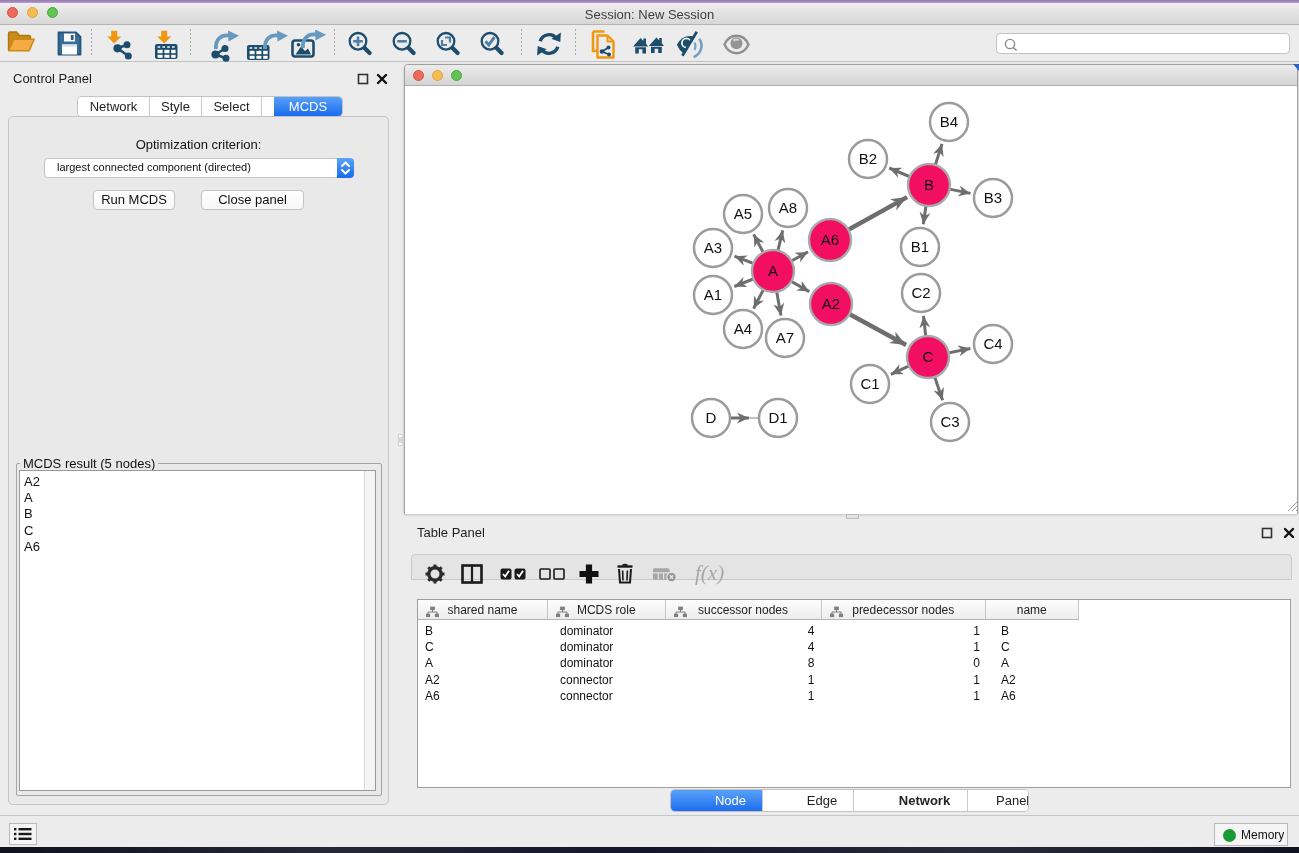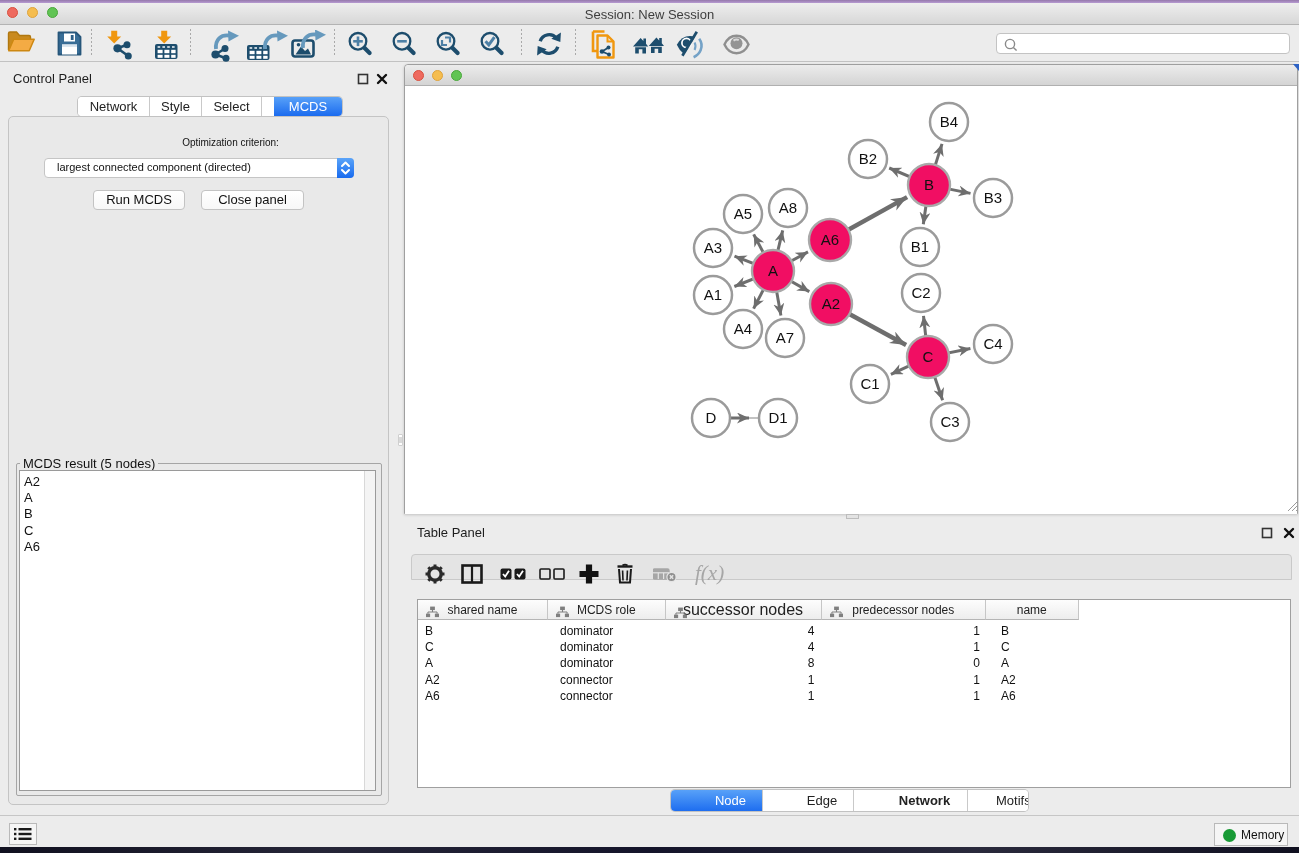--- a/index.html
+++ b/index.html
@@ -31,21 +31,21 @@
 
 
 #cp-title { top:71px; left:13px; font-size:13px; color:#1d1d1d; }
 #cp-panel { top:116px; left:8px; width:381px; height:689px; background:#e9e9e9; border:1px solid #c4c4c4; border-radius:5px; }
 #cp-tabs { top:97px; left:78px; }
 .seg { display:flex; height:19px; border-radius:4px; box-shadow:0 0 0 1px #c2c2c2; background:#fff; overflow:hidden; }
 .seg span { display:block; font-size:13px; color:#222; text-align:center; line-height:19px; border-right:1px solid #c9c9c9; background:#fff; }
 .seg span:last-child { border-right:none; }
 .seg span.sel { background:linear-gradient(180deg,#58a1f8,#1b6bef); color:#fff; }
 .seg.big { height:21px; } .seg.big span { height:22px; line-height:21px;padding-left:28px; }
-#opt-label { top:137px; left:8px; width:381px; text-align:center; font-size:10px; color:#111;margin-left:32px; }
+#opt-label { top:137px; left:8px; width:381px; text-align:center; font-size:13px; color:#111; }
 #dropdown { top:158px; left:44px; width:310px; height:20px; background:#fff; border:1px solid #c5c5c5; border-radius:4px; }
 #dropdown .txt { position:absolute; left:12px; top:2px; font-size:11px; color:#111; }
 #dropdown .step { position:absolute; right:-1px; top:-1px; width:17px; height:20px; border-radius:0 4px 4px 0; background:linear-gradient(180deg,#5ba4f9,#176aef); }
 .btn { position:absolute; height:20px; background:linear-gradient(180deg,#ffffff,#f7f7f7); border:1px solid #c3c3c3; border-radius:4px; font-size:13px; color:#111; text-align:center; line-height:18px; }
 #fieldset { top:463px; left:16px; width:366px; height:333px; border:1px solid #a5a5a5; border-radius:2px; }
 #legend { top:456px; left:20px; background:#e9e9e9; padding:0 3px; font-size:13px; color:#111; }
 #listbox { top:470px; left:19px; width:357px; height:321px; background:#fff; border:1px solid #9a9a9a; font-size:13px; color:#111; }
 #listbox .items { position:absolute; top:3px; left:4px; line-height:16.2px; }
 #listbox .sbar { position:absolute; right:0; top:0; width:11px; height:100%; background:#f4f4f4; border-left:1px solid #d8d8d8; }
 
@@ -240,21 +240,21 @@
     </div>
   </div>
   <div class="abs" id="opt-label">Optimization criterion:</div>
   <div class="abs" id="dropdown">
     <div class="txt">largest connected component (directed)</div>
     <div class="step"><svg width="17" height="20" viewBox="0 0 17 20">
           <path d="M5,8 L8.5,4.5 L12,8" fill="none" stroke="#fff" stroke-width="2" stroke-linecap="round" stroke-linejoin="round"></path>
           <path d="M5,12 L8.5,15.5 L12,12" fill="none" stroke="#fff" stroke-width="2" stroke-linecap="round" stroke-linejoin="round"></path>
         </svg></div>
   </div>
-  <div class="btn" style="top:190px;left:93px;width:92px;">Run MCDS</div>
+  <div class="btn" style="top:190px;left:93px;width:82px;">Run MCDS</div>
   <div class="btn" style="top:190px;left:201px;width:103px;">Close panel</div>
   <div class="abs" id="fieldset"></div>
   <div class="abs" id="legend">MCDS result (5 nodes)</div>
   <div class="abs" id="listbox">
     <div class="items">A2<br>A<br>B<br>C<br>A6</div>
     <div class="sbar"></div>
   </div>
 
   <div class="abs" id="nw">
     <div id="nw-titlebar">
@@ -410,21 +410,21 @@
 </g>
           </svg></span>shared name</div>
       <div style="position:absolute;left:130px;top:0;width:117.5px;height:20px;background:linear-gradient(180deg,#fdfdfd,#ededed);border-right:1px solid #c6c6c6;border-bottom:1px solid #b5b5b5;text-align:center;font-size:12px;color:#222;line-height:20px;"><span style="position:absolute;left:8px;top:3px;"><svg width="13" height="12" viewBox="0 0 12 11" style="vertical-align:-1px;">
             <g fill="#7f7f7f" stroke="#7f7f7f">
 <rect x="3.8" y="0.5" width="4.4" height="3.2" stroke="none"></rect>
 <path d="M6,3.5 L6,5.5 M1.8,5.5 L10.2,5.5 M1.8,5.5 L1.8,7 M10.2,5.5 L10.2,7" fill="none" stroke-width="1"></path>
 <rect x="0" y="7" width="3.8" height="3.2" stroke="none"></rect>
               <rect x="8.2" y="7" width="3.8" height="3.2" stroke="none"></rect>
 </g>
           </svg></span>MCDS role</div>
-      <div style="position:absolute;left:247.5px;top:0;width:156.0px;height:20px;background:linear-gradient(180deg,#fdfdfd,#ededed);border-right:1px solid #c6c6c6;border-bottom:1px solid #b5b5b5;text-align:center;font-size:16px;color:#222;line-height:20px;"><span style="position:absolute;left:8px;top:3px;"><svg width="13" height="12" viewBox="0 0 12 11" style="vertical-align:-1px;">
+      <div style="position:absolute;left:247.5px;top:0;width:156.0px;height:20px;background:linear-gradient(180deg,#fdfdfd,#ededed);border-right:1px solid #c6c6c6;border-bottom:1px solid #b5b5b5;text-align:center;font-size:12px;color:#222;line-height:20px;"><span style="position:absolute;left:8px;top:3px;"><svg width="13" height="12" viewBox="0 0 12 11" style="vertical-align:-1px;">
             <g fill="#7f7f7f" stroke="#7f7f7f">
 <rect x="3.8" y="0.5" width="4.4" height="3.2" stroke="none"></rect>
 <path d="M6,3.5 L6,5.5 M1.8,5.5 L10.2,5.5 M1.8,5.5 L1.8,7 M10.2,5.5 L10.2,7" fill="none" stroke-width="1"></path>
 <rect x="0" y="7" width="3.8" height="3.2" stroke="none"></rect>
               <rect x="8.2" y="7" width="3.8" height="3.2" stroke="none"></rect>
 </g>
           </svg></span>successor nodes</div>
       <div style="position:absolute;left:403.5px;top:0;width:164.5px;height:20px;background:linear-gradient(180deg,#fdfdfd,#ededed);border-right:1px solid #c6c6c6;border-bottom:1px solid #b5b5b5;text-align:center;font-size:12px;color:#222;line-height:20px;"><span style="position:absolute;left:8px;top:3px;"><svg width="13" height="12" viewBox="0 0 12 11" style="vertical-align:-1px;">
             <g fill="#7f7f7f" stroke="#7f7f7f">
 <rect x="3.8" y="0.5" width="4.4" height="3.2" stroke="none"></rect>
@@ -458,21 +458,21 @@
       <div style="position:absolute;left:142px;top:88.80000000000001px;font-size:12px;color:#111;">connector</div>
       <div style="position:absolute;left:247.5px;top:88.80000000000001px;width:149px;text-align:right;font-size:12px;color:#111;">1</div>
       <div style="position:absolute;left:404px;top:88.80000000000001px;width:158px;text-align:right;font-size:12px;color:#111;">1</div>
       <div style="position:absolute;left:583px;top:88.80000000000001px;font-size:12px;color:#111;">A6</div>
     </div>
   <div class="abs" id="tp-tabs">
     <div class="seg big">
       <span class="sel" style="width:92px;">Node Table</span>
         <span style="width:91px;">Edge Table</span>
         <span style="width:114px;font-weight:bold;">Network Table</span>
-        <span style="width:60px;">Motifs</span>
+        <span style="width:60px;">Panel</span>
     </div>
   </div>
 
   <svg class="abs" style="left:1287px;top:501px;" width="11" height="11" viewBox="0 0 11 11">
     <path d="M10,1 L1,10 M10,5 L5,10 M10,9 L9,10" stroke="#9a9a9a" stroke-width="1"></path>
   </svg>
   <svg class="abs" style="left:1293px;top:64px;" width="6" height="7" viewBox="0 0 6 7">
       <path d="M0,0 L6,0 L6,7 Z" fill="#2d62c5"></path>
     </svg>
   <div class="abs" style="left:398px;top:434px;width:5px;height:12px;background:#fdfdfd;border:1px solid #cfcfcf;border-radius:1px;"></div>

